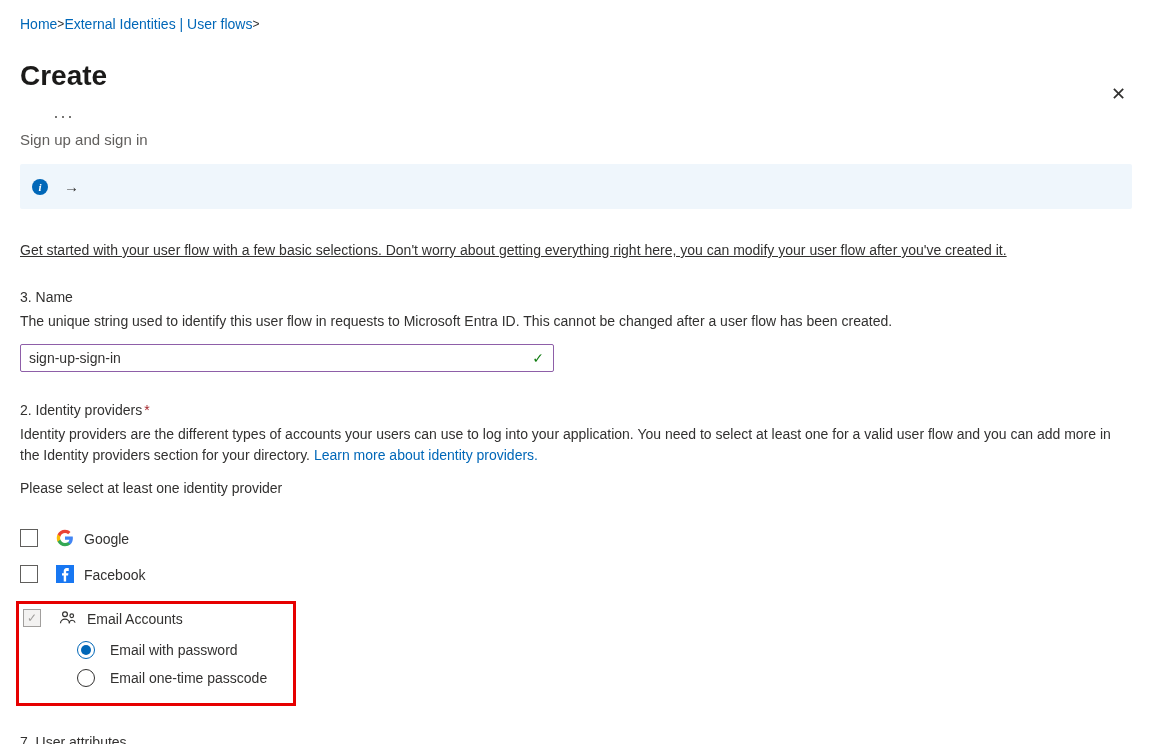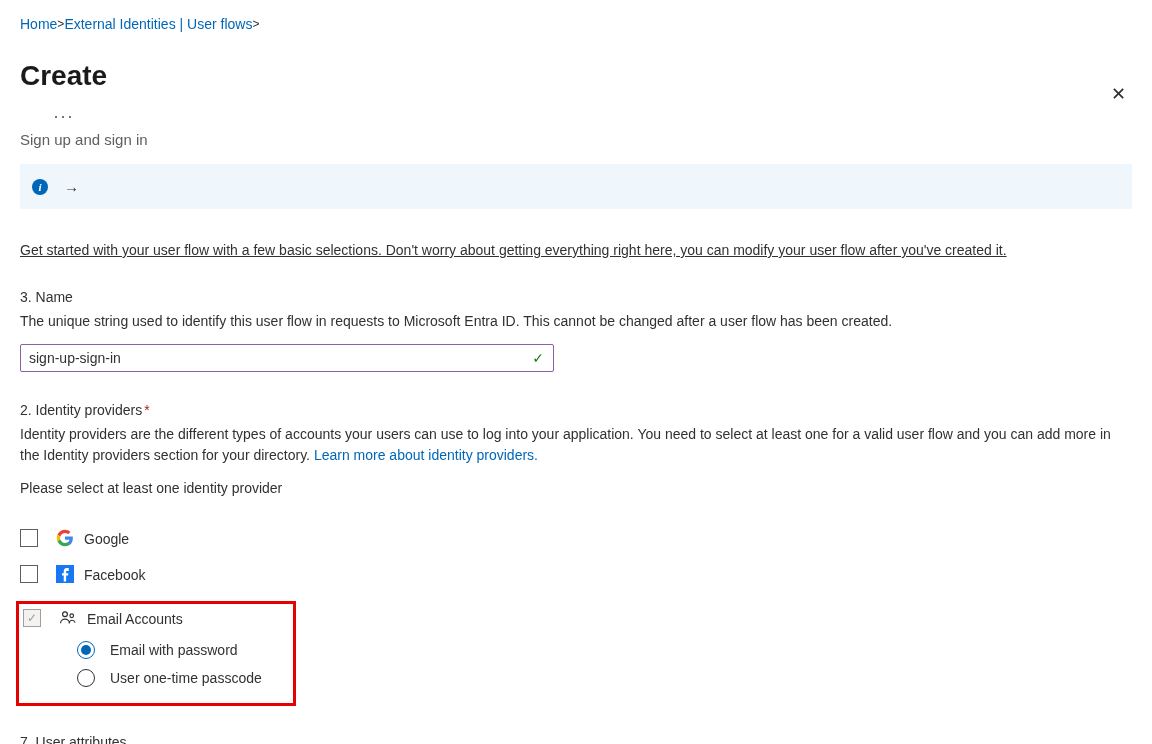--- a/index.html
+++ b/index.html
@@ -123,18 +123,18 @@
       <span>Email Accounts</span>
     </span>
   </div>
   <div class="radio-group">
     <div class="radio-row">
       <span class="radio selected"></span>
       <span>Email with password</span>
     </div>
     <div class="radio-row">
       <span class="radio"></span>
-      <span>User one-time passcode</span>
+      <span>Email one-time passcode</span>
     </div>
   </div>
 </div>
 
 <p class="section-label">7. User attributes</p>
 
 </body></html>

